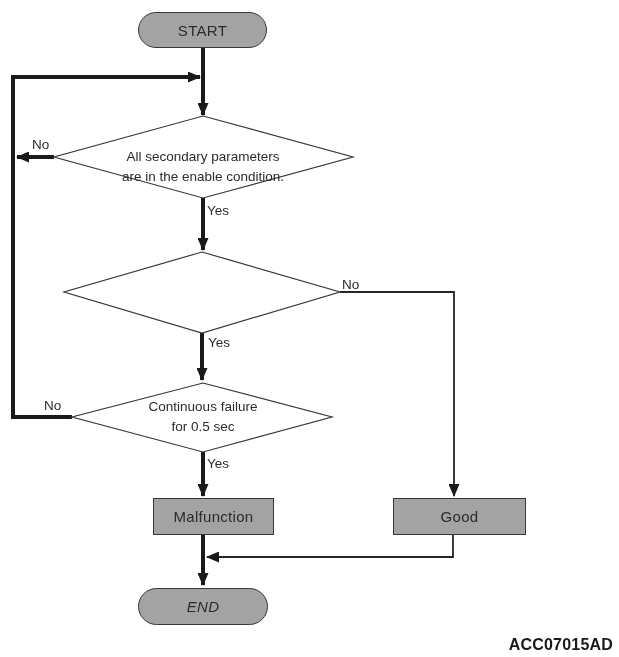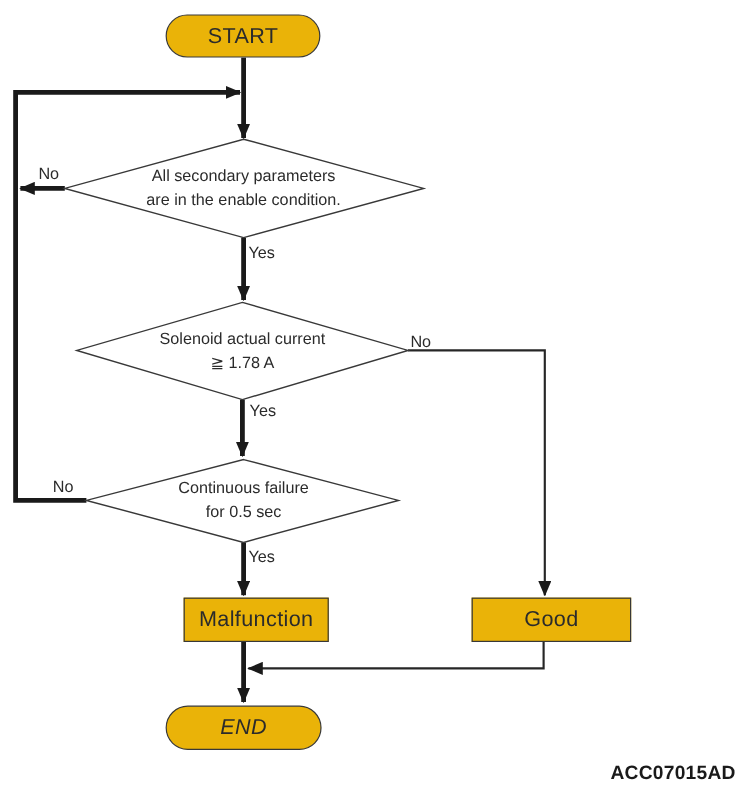--- a/index.html
+++ b/index.html
@@ -21,23 +21,23 @@
     left: 0;
     top: 0;
     width: 619px;
     height: 657px;
   }
   .node {
     position: absolute;
     display: flex;
     align-items: center;
     justify-content: center;
-    background: #eab308;
+    background: #a3a3a3;
     border: 1.4px solid #383838;
-    font-size: 18px;
+    font-size: 15px;
     letter-spacing: 0.3px;
     box-sizing: border-box;
     z-index: 2;
   }
   .terminator {
     border-radius: 18.5px;
   }
   .label {
     position: absolute;
     font-size: 13.5px;
@@ -112,24 +112,22 @@
   </div>
 
   <div class="node" style="left:393px; top:498px; width:133px; height:37px;">
     <span>Good</span>
   </div>
 
   <div class="node terminator" style="left:138px; top:588px; width:130px; height:37px;font-style:italic;">
     <span>END</span>
   </div>
 
-  <div class="label diamond-label" style="left:53px; top:137px;">All secondary parameters
+  <div class="label diamond-label" style="left:53px; top:147px;">All secondary parameters
 are in the enable condition.</div>
-  <div class="label diamond-label" style="left:52px; top:273px;">Solenoid actual current
-≧ 1.78 A</div>
   <div class="label diamond-label" style="left:53px; top:397px;">Continuous failure
 for 0.5 sec</div>
 
   <div class="label" style="left:32px; top:135px;">No</div>
   <div class="label" style="left:207px; top:201px;">Yes</div>
   <div class="label" style="left:342px; top:275px;">No</div>
   <div class="label" style="left:208px; top:333px;">Yes</div>
   <div class="label" style="left:44px; top:396px;">No</div>
   <div class="label" style="left:207px; top:454px;">Yes</div>
 

